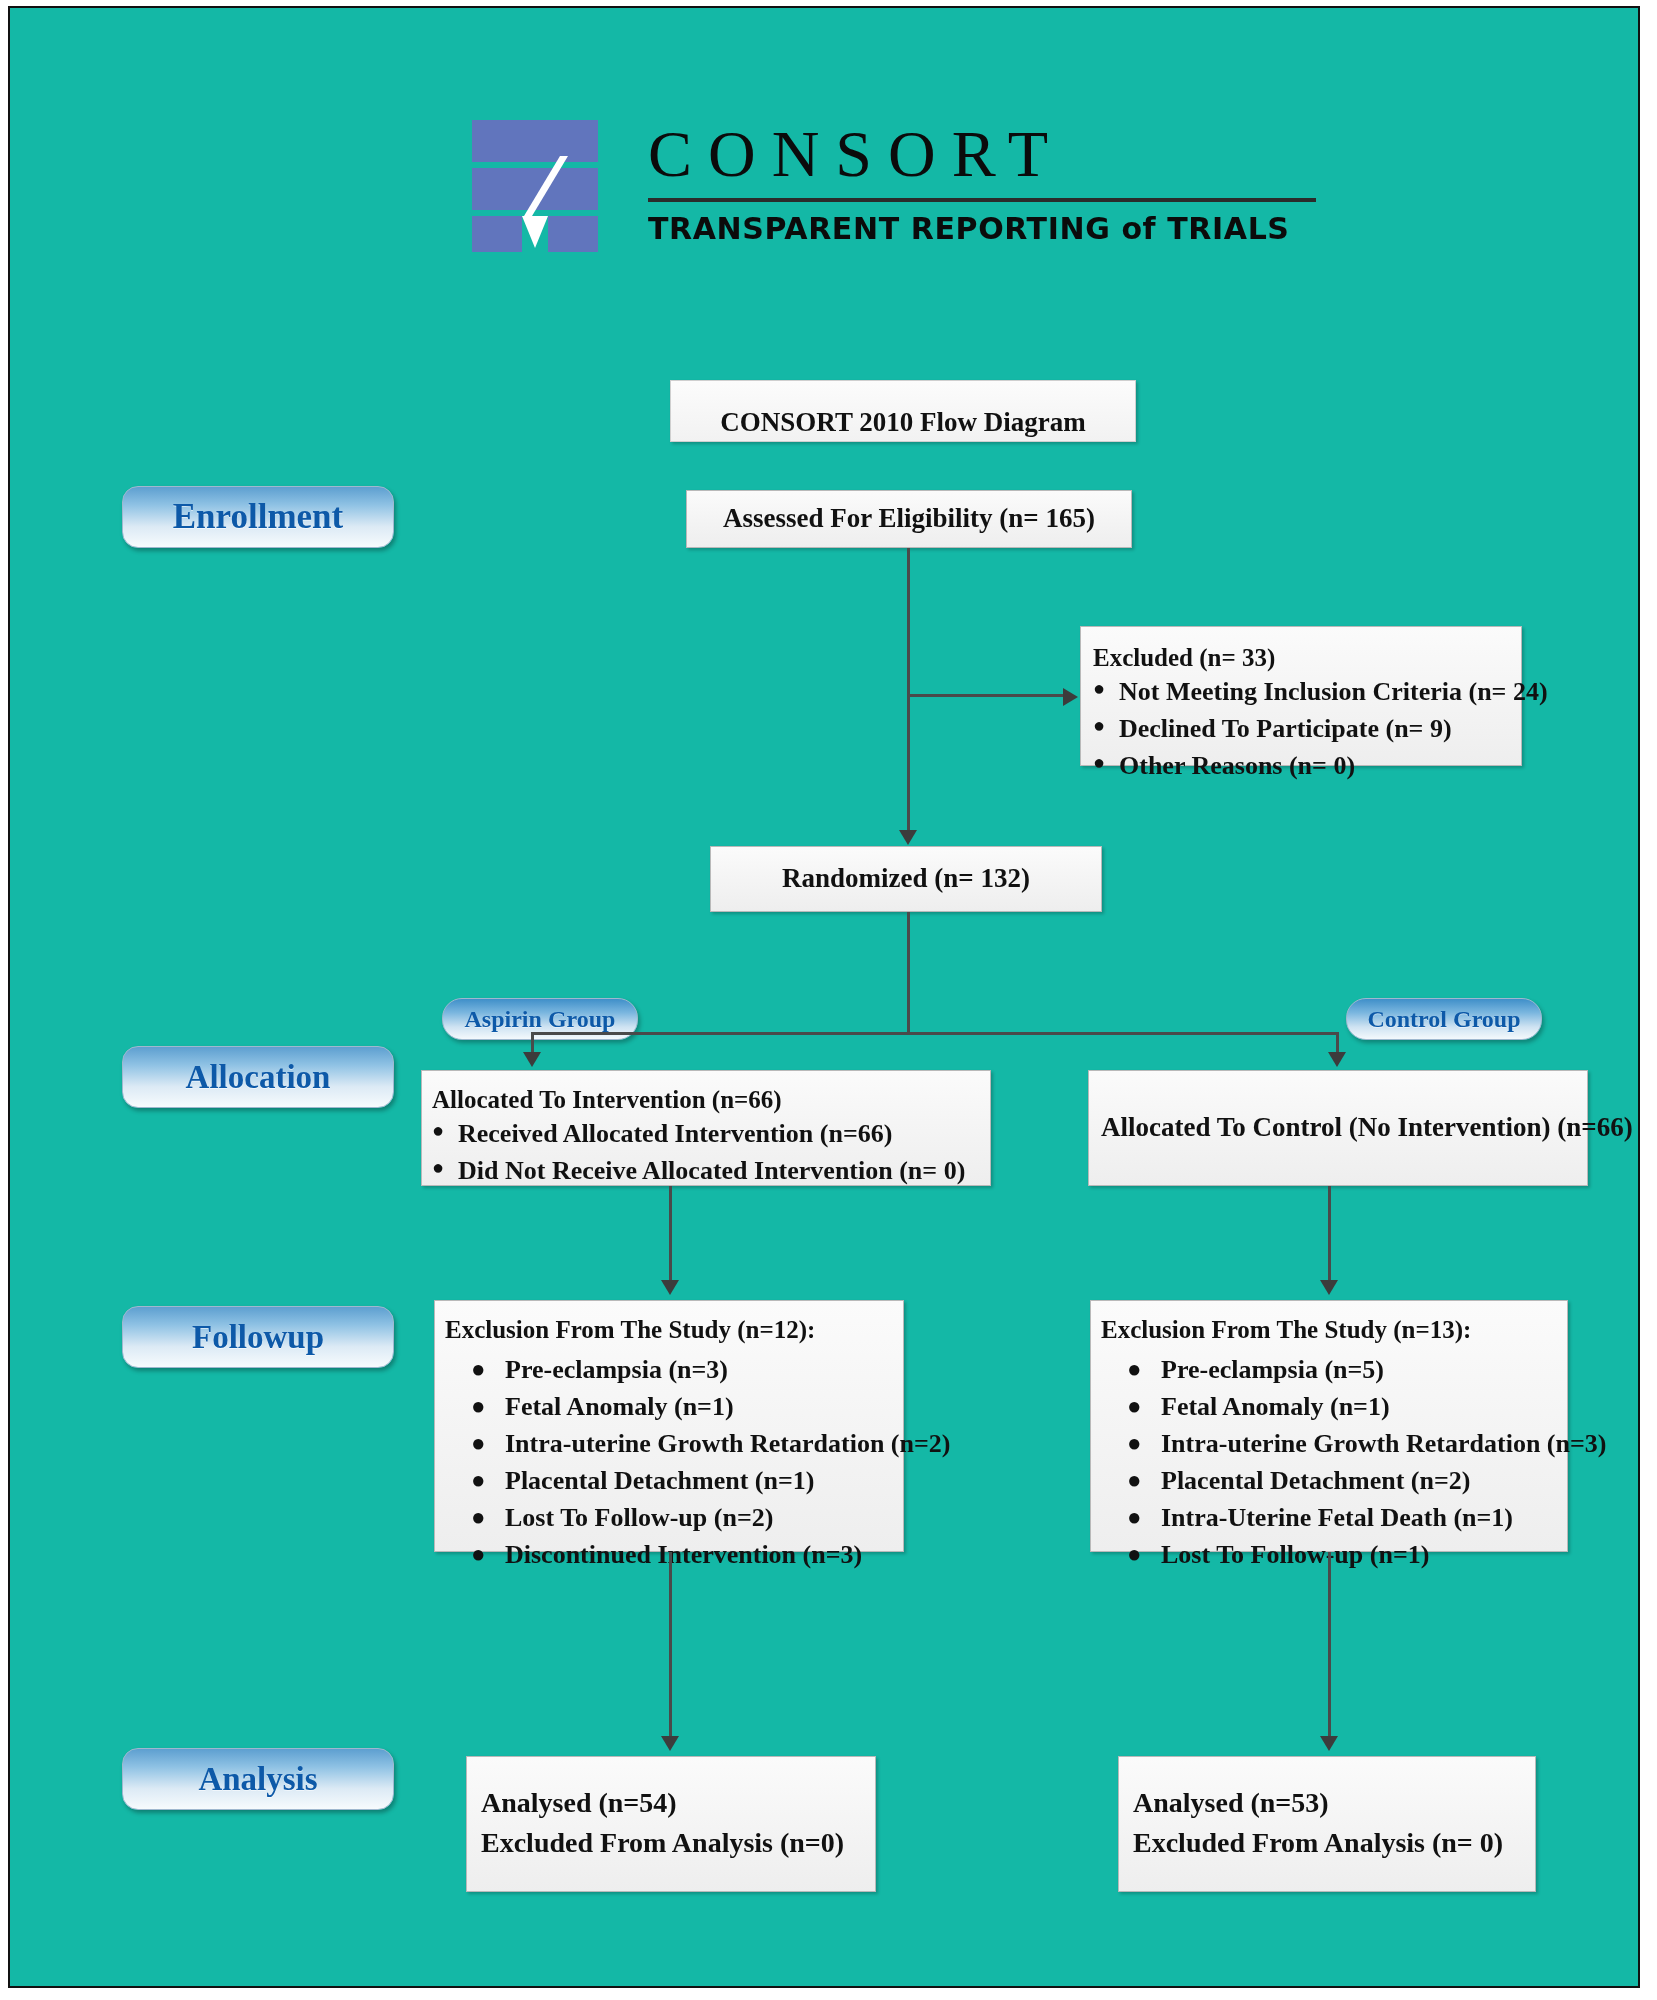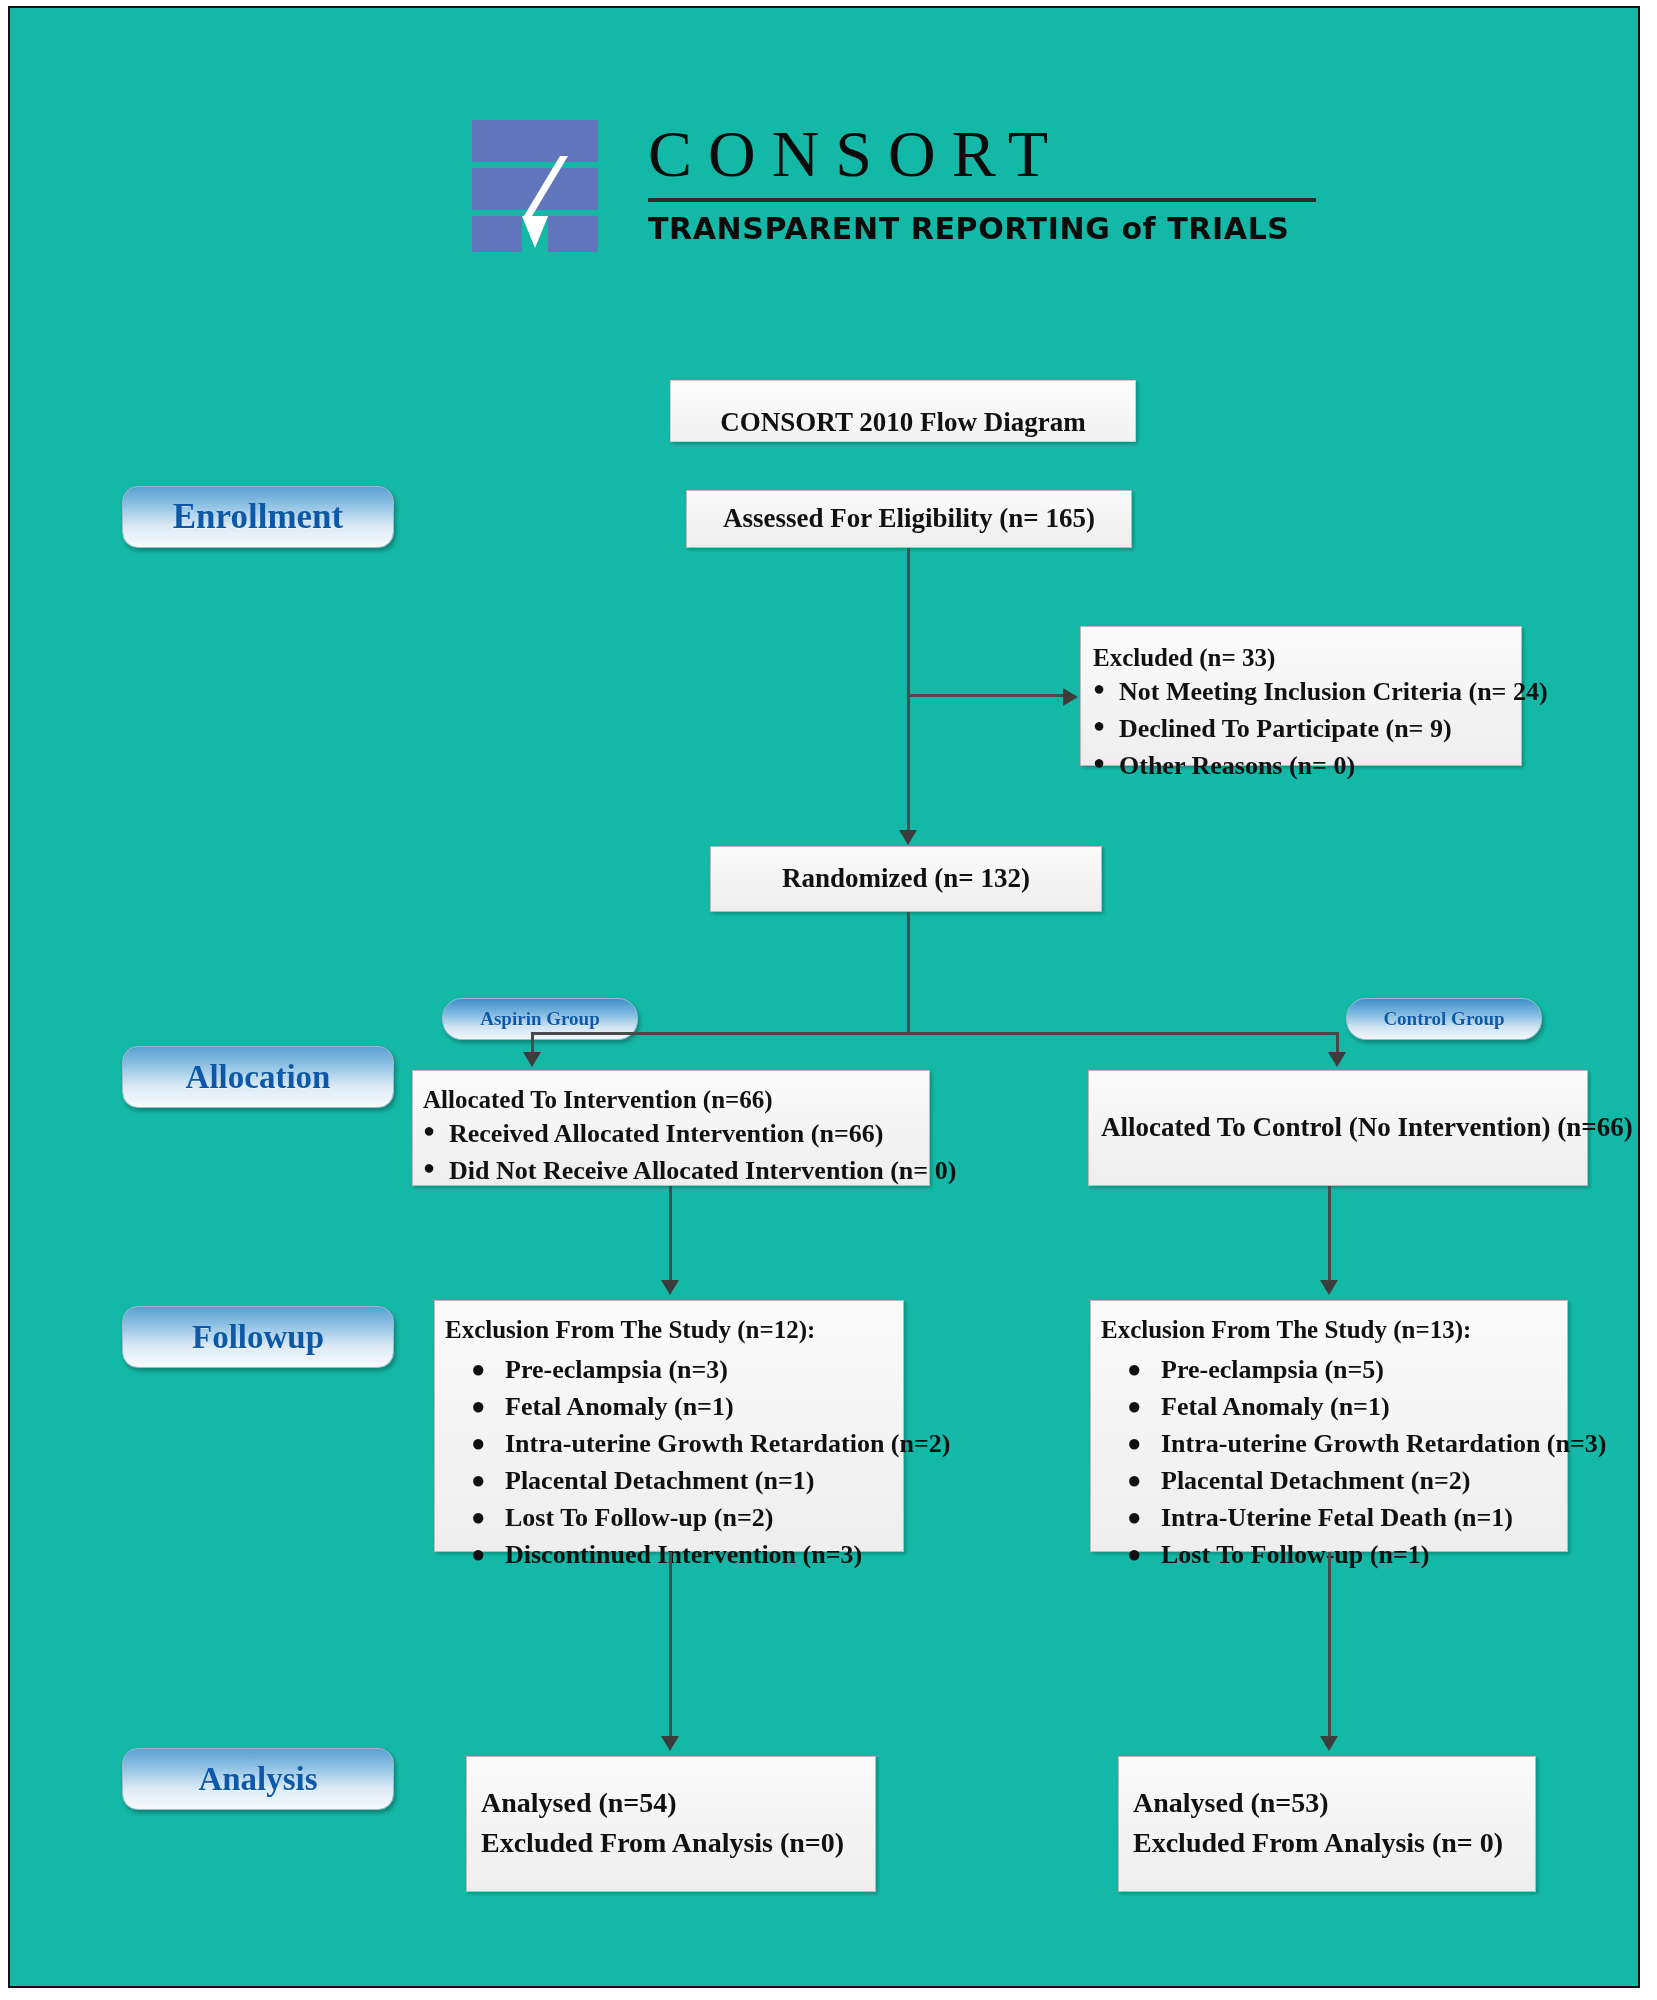--- a/index.html
+++ b/index.html
@@ -137,21 +137,21 @@
   .group-badge {
     position: absolute;
     border-radius: 20px;
     border: 1px solid #9fb8cf;
     background: linear-gradient(to bottom, #3f8fc9 0%, #7ab6df 34%, #cfe3f2 70%, #f4f9fc 100%);
     box-shadow: 2px 3px 4px rgba(0,0,0,0.28);
     display: flex; align-items: center; justify-content: center;
     color: #0d59a8;
     font-family: "Liberation Serif", "DejaVu Serif", serif;
     font-weight: bold;
-    font-size: 19px;
+    font-size: 24px;
     text-shadow: 0 1px 0 rgba(255,255,255,0.45);
   }
   #badge-aspirin-group { left: 432px;  top: 990px; width: 196px; height: 42px; }
   #badge-control-group { left: 1336px; top: 990px; width: 196px; height: 42px; }
 
   
   #box-assessed {
     left: 676px; top: 482px;
     width: 446px; height: 58px;
     display: flex; align-items: center; justify-content: center;
@@ -160,22 +160,22 @@
     left: 1070px; top: 618px;
     width: 442px; height: 140px;
     padding: 14px 0 0 12px;
   }
   #box-randomized {
     left: 700px; top: 838px;
     width: 392px; height: 66px;
     display: flex; align-items: center; justify-content: center;
   }
   #box-alloc-left {
-    left: 402px; top: 1062px;
-    width: 518px; height: 116px;
+    left: 411px; top: 1062px;
+    width: 570px; height: 116px;
     padding: 12px 0 0 10px;
   }
   #box-alloc-right {
     left: 1078px; top: 1062px;
     width: 500px; height: 116px;
     display: flex; align-items: center;
     padding-left: 12px;
   }
   #box-follow-left {
     left: 424px; top: 1292px;

